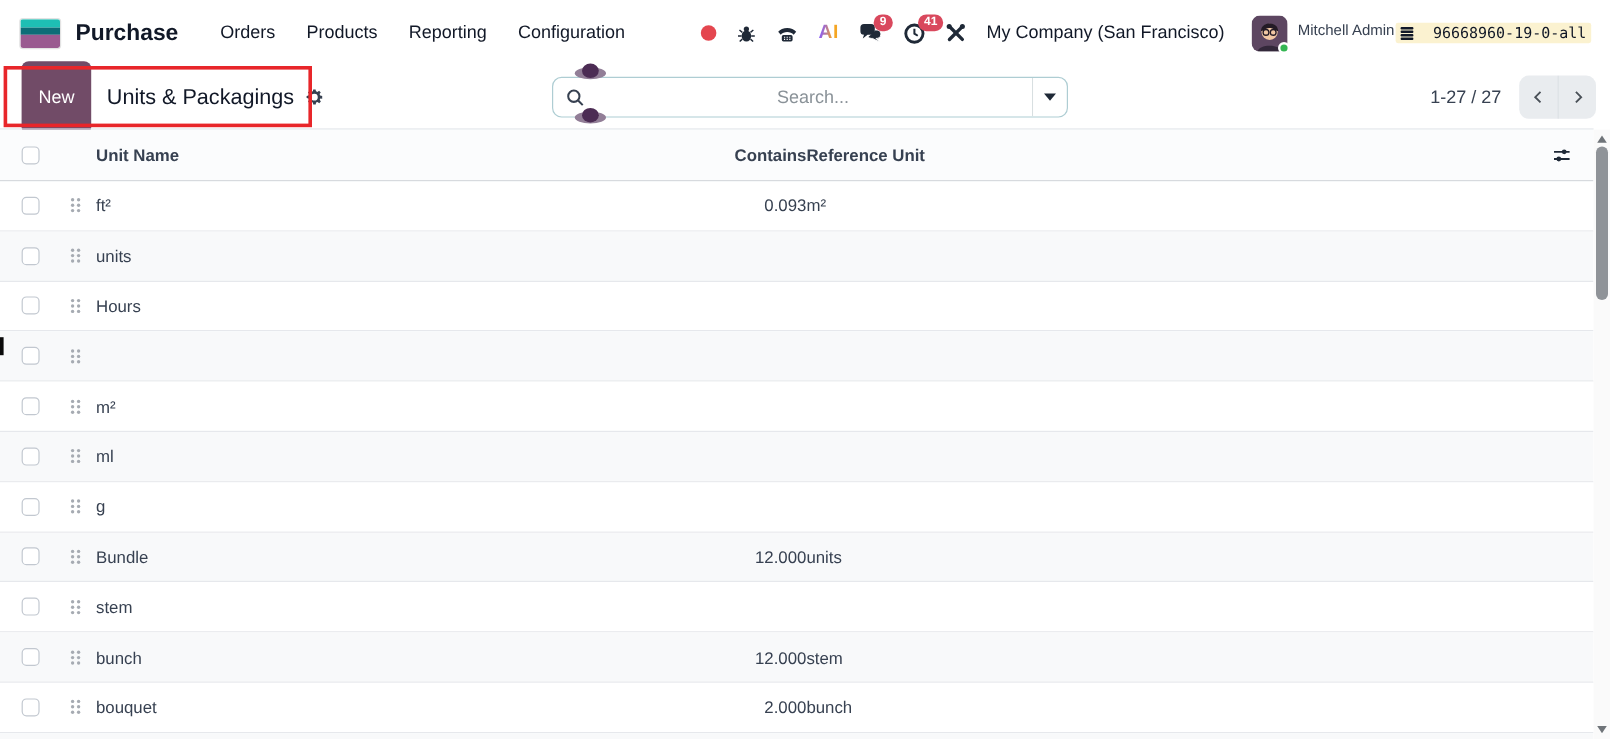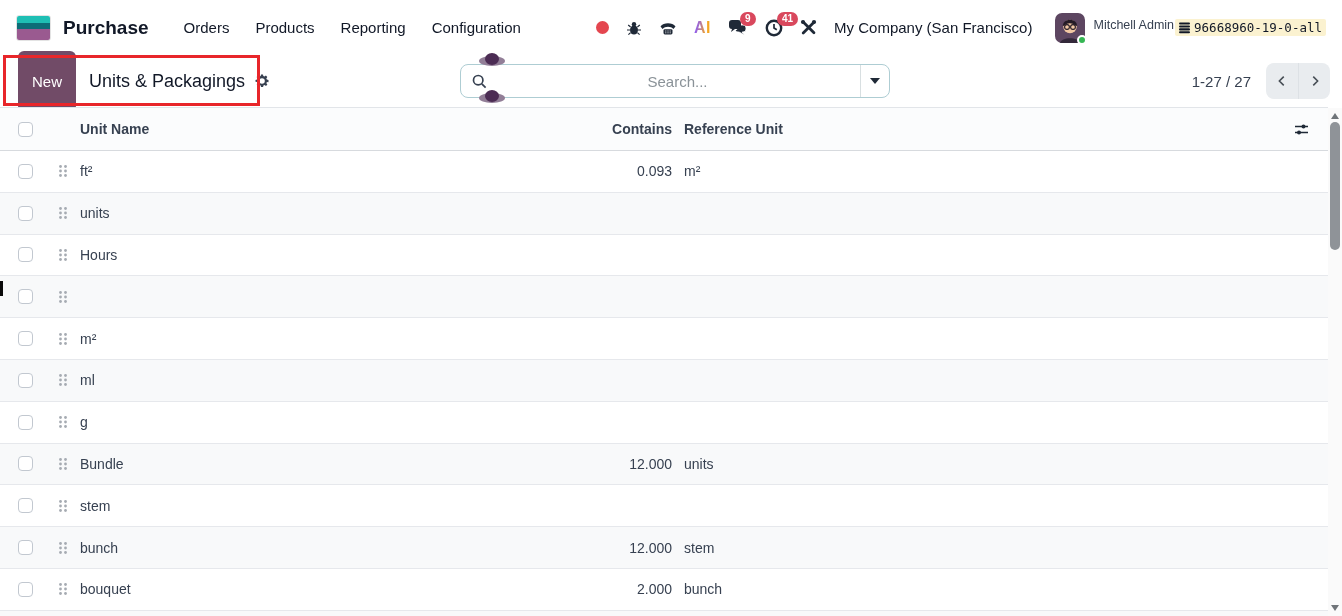--- a/index.html
+++ b/index.html
@@ -25,21 +25,21 @@
   .ai-logo { font-size:16px; font-weight:800; letter-spacing:.5px;
              background:linear-gradient(100deg,#8b5cf6 15%,#f5a623 70%);
              -webkit-background-clip:text; background-clip:text; color:transparent; }
   .company { font-size:15px; color:#111827; cursor:pointer; margin-left:0; white-space:nowrap; }
   .user-zone { display:flex; align-items:center; gap:8px; margin-left:6px; cursor:pointer; }
   .avatar-wrap { position:relative; width:30px; height:30px; }
   .online-dot { position:absolute; right:-2px; bottom:-2px; width:10px; height:10px; border-radius:50%;
                 background:var(--online-green,#35b653); border:2px solid #fff; }
   .user-meta { display:flex; flex-direction:row; gap:1px; }
   .user-name { font-size:12.5px; color:#374151; line-height:1.1; }
-  .db-badge { display:flex; align-items:center; gap:4px; background:#fbf2d0; padding:1px 4px; border-radius:2px;
+  .db-badge { display:flex; align-items:center; gap:16px; background:#fbf2d0; padding:1px 4px; border-radius:2px;
               font-family:"DejaVu Sans Mono", monospace; font-size:12.5px; color:#111827; }
 
   
   .control-panel { position:relative; height:52px; display:flex; align-items:center; padding:0 18px; background:#fff; }
   .btn-new { background:var(--accent,#714B67); color:#fff; border:none; font-family:inherit;
              font-size:15px; padding:22px 14px; border-radius:6px; cursor:pointer; }
   .view-title { font-size:18px; margin-left:13px; color:#111827; white-space:nowrap; }
   .gear-btn { margin-left:9px; cursor:pointer; display:flex; }
   .annotation-rect { position:absolute; left:3px; top:0; width:257px; height:51px;
                      border:3px solid var(--annotation-red,#e8262a); pointer-events:none; z-index:5; }
@@ -70,21 +70,21 @@
            font-weight:700; font-size:14px; color:#374151; position:relative; }
   .trow { display:flex; align-items:center; height:41.8px; border-bottom:1px solid #e6e8ec; font-size:14px;
           color:#374151; background:#fff; cursor:pointer; }
   .trow:nth-child(even) { background:#f8f9fa; }
   .col-check { width:58px; padding-left:18px; display:flex; align-items:center; }
   .checkbox { width:15px; height:15px; border:1px solid #c2c8d0; border-radius:4px; background:#fff; display:inline-block; cursor:pointer; }
   .col-drag { width:22px; display:flex; align-items:center; cursor:grab; }
   .thead .col-drag { visibility:hidden; }
   .col-name { width:420px; padding-right:10px; white-space:nowrap; overflow:hidden; }
   .col-contains { width:172px; text-align:right; white-space:nowrap; }
-  .col-ref { width:200px; padding-left:12px; white-space:nowrap; }
+  .col-ref { width:200px; white-space:nowrap; }
   .col-rest { flex:1; }
   .optional-cols { position:absolute; right:18px; top:0; bottom:0; display:flex; align-items:center; cursor:pointer; }
   .filler-row { height:7px; background:#f8f9fa; }
 
   
   .scrollbar { position:absolute; right:0; top:108px; bottom:0; width:14px; background:#fafafa; }
   .sb-arrow { position:absolute; left:3px; width:0; height:0; border-left:4px solid transparent; border-right:4px solid transparent; }
   .sb-up { top:5px; border-bottom:6px solid #6f7479; }
   .sb-down { bottom:5px; border-top:6px solid #6f7479; }
   .sb-thumb { position:absolute; left:2px; top:14px; width:10px; height:128px; border-radius:6px; background:#8f9398; cursor:pointer; }

